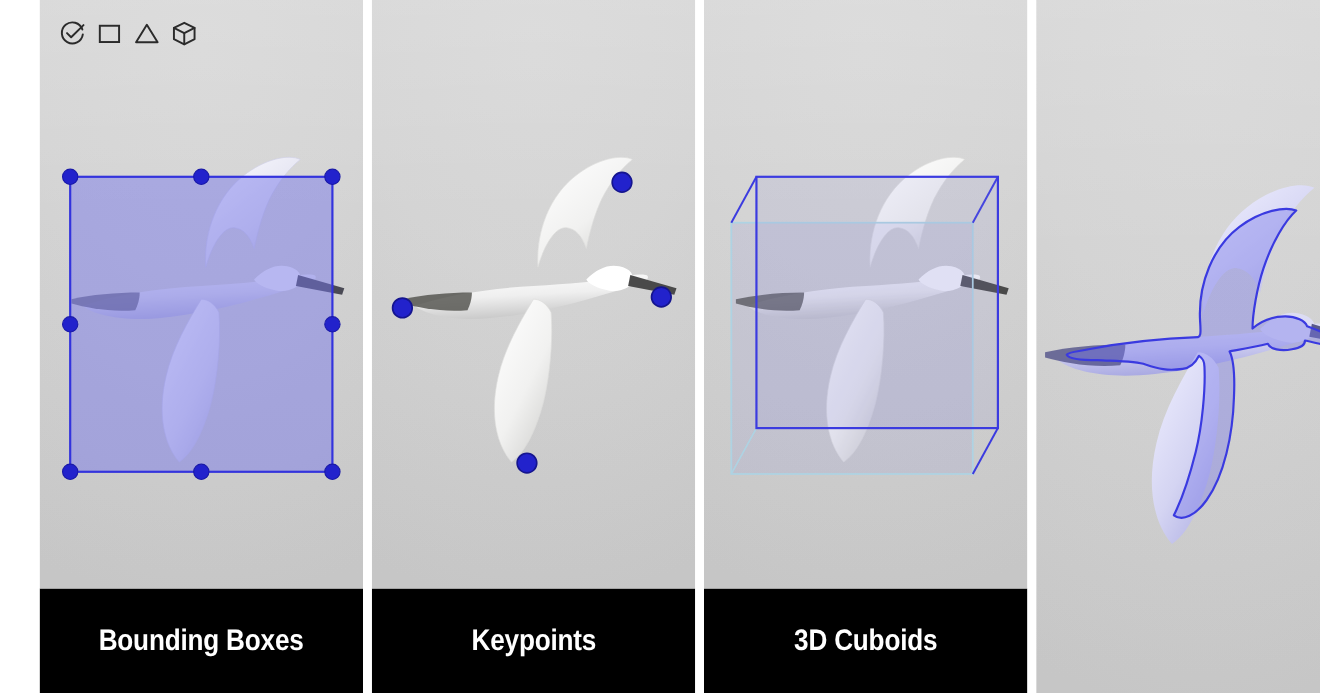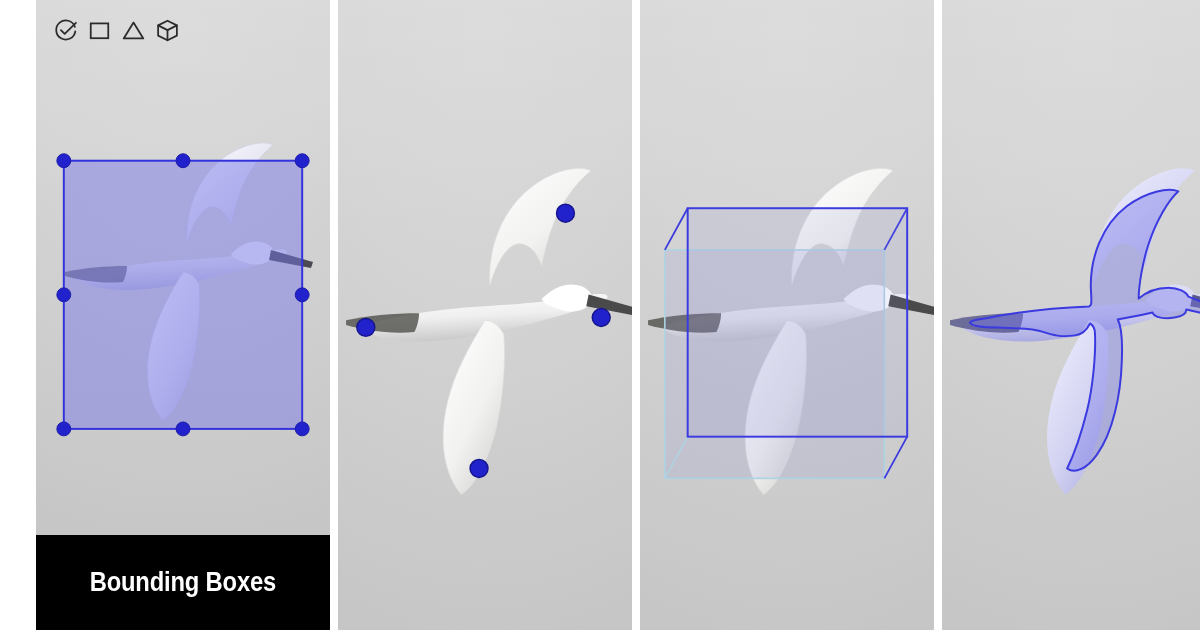--- a/index.html
+++ b/index.html
@@ -223,20 +223,23 @@
 
       <svg class="overlay" viewBox="0 0 296 535">
         <g fill="#2222cc" stroke="#15158f" stroke-width="1.5">
           <circle cx="229" cy="165" r="9"></circle>
           <circle cx="265" cy="270" r="9"></circle>
           <circle cx="28" cy="280" r="9"></circle>
           <circle cx="142" cy="422" r="9"></circle>
         </g>
       </svg>
     </div>
+    <div class="caption">
+      <span class="caption-text">Keypoints</span>
+    </div>
   </div>
 
   <div class="panel">
     <div class="stage">
       <svg class="bird-svg" viewBox="0 0 296 535" preserveAspectRatio="xMidYMid slice">
         <defs>
           <linearGradient id="bodyg3" x1="0" y1="0" x2="0.3" y2="1">
             <stop offset="0%" stop-color="#ffffff"></stop>
             <stop offset="55%" stop-color="#efefef"></stop>
             <stop offset="100%" stop-color="#c9c9c9"></stop>
@@ -274,20 +277,23 @@
           <line x1="48" y1="160" x2="25" y2="202"></line>
           <line x1="269" y1="160" x2="246" y2="202"></line>
           <line x1="269" y1="390" x2="246" y2="432"></line>
         </g>
         <g stroke="#aed3e3" stroke-width="1.5" fill="none">
           <line x1="48" y1="390" x2="25" y2="432"></line>
         </g>
 
         <rect x="48" y="160" width="221" height="230" fill="rgba(140,140,220,0.13)" stroke="#3b3be0" stroke-width="2"></rect>
       </svg>
+    </div>
+    <div class="caption">
+      <span class="caption-text">3D Cuboids</span>
     </div>
   </div>
 
   <div class="panel">
     <div class="stage">
       <svg class="bird-svg" viewBox="0 0 296 535" preserveAspectRatio="xMidYMid slice">
         <defs>
           <linearGradient id="bodyg4" x1="0" y1="0" x2="0.3" y2="1">
             <stop offset="0%" stop-color="#e8e8f8"></stop>
             <stop offset="55%" stop-color="#cfcff0"></stop>

